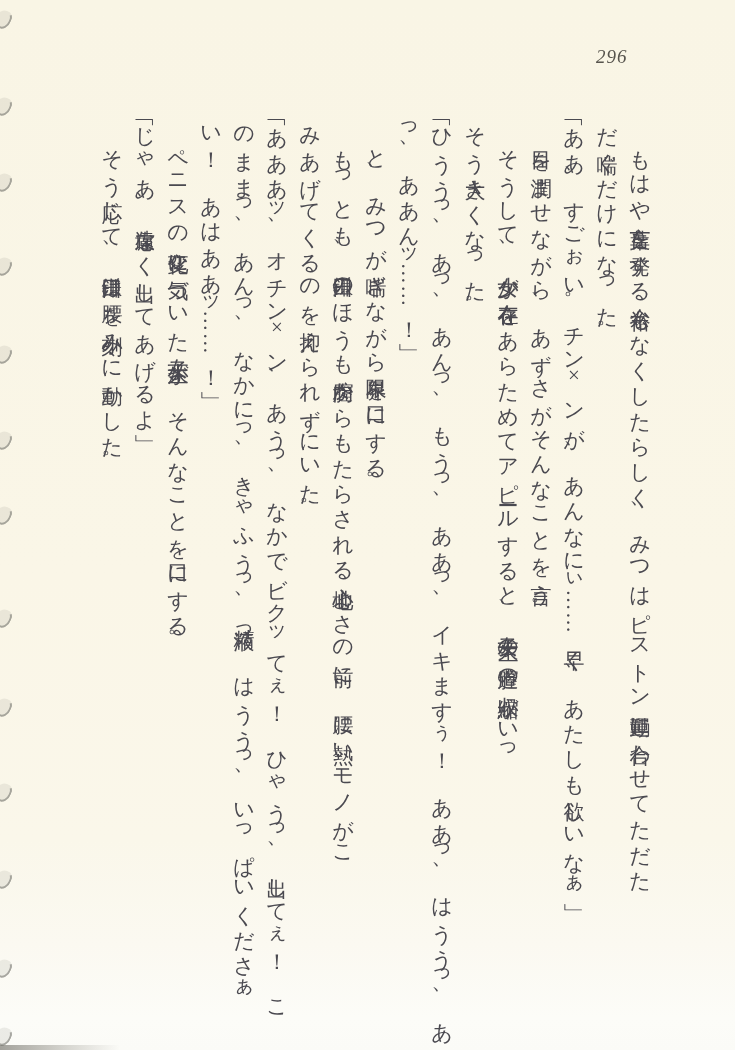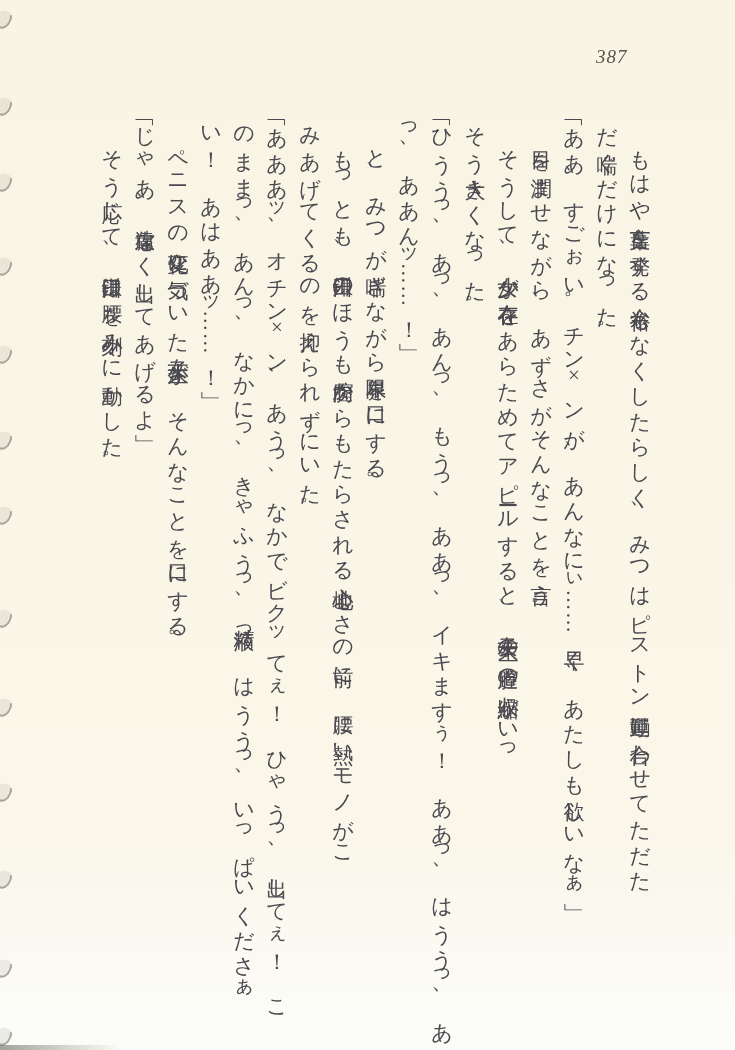--- a/index.html
+++ b/index.html
@@ -69,21 +69,21 @@
     width: 120px;
     height: 5px;
     background: linear-gradient(90deg, rgba(90,88,80,0.55), rgba(120,118,108,0.25) 60%, rgba(150,148,138,0) 100%);
     border-radius: 0 3px 0 0;
   }
 </style>
 </head>
 <body>
 
 <div class="page">
-  <div class="page-number" style="color: rgb(87, 84, 77);">387</div>
+  <div class="page-number" style="color: rgb(87, 84, 77);">296</div>
 
   <div class="text-block" id="text-block" style="color: rgb(74, 73, 80);">
       <p class="indent-1">もはや言葉を発する余裕もなくしたらしく、みつはピストン運動に合わせてただた</p>
       <p>だ喘ぐだけになった。</p>
       <p>「ああ、すごぉい。チン×ンが、あんなにぃ……早く、あたしも欲しいなぁ」</p>
       <p class="indent-1">目を潤ませながら、あずさがそんなことを言う。</p>
       <p class="indent-1">そうして、少女が存在をあらためてアピールすると、女子大生の膣道の収縮がいっ</p>
       <p>そう大きくなった。</p>
       <p>「ひううっ、あっ、あんっ、もうっ、ああっ、イキますぅ！　ああっ、はううっ、あ</p>
       <p>っ、ああんッ……！」</p>

